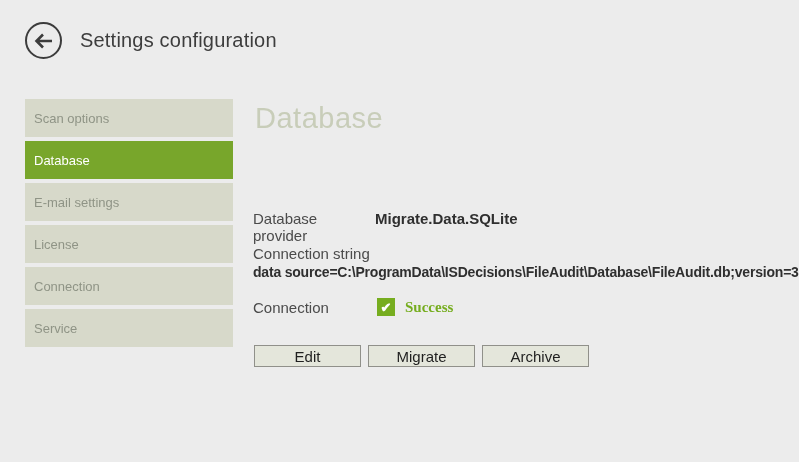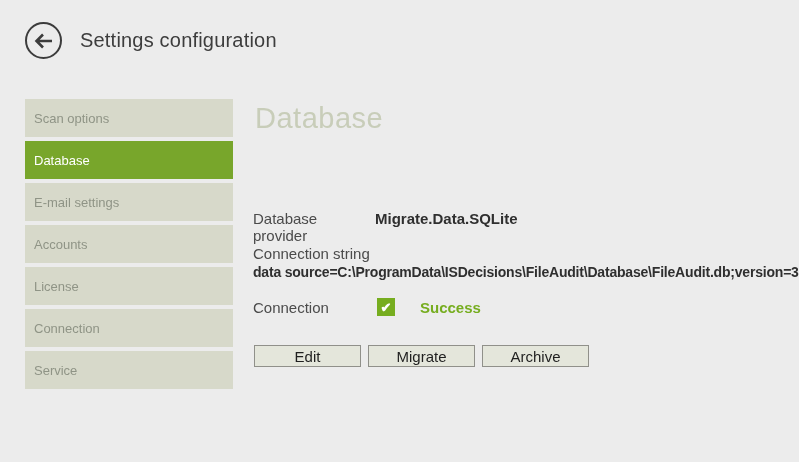--- a/index.html
+++ b/index.html
@@ -94,24 +94,25 @@
   .checkbox {
     width: 18px; height: 18px;
     background: #76ad1f;
     display: flex; align-items: center; justify-content: center;
     cursor: pointer;
   }
   .checkbox .check-glyph {
     color: #ffffff; font-size: 13px; font-weight: bold; line-height: 1;
   }
   .status-text {
-    margin-left: 25px;
+    margin-left: 10px;
     color: #76ad1f;
     font-weight: bold;
     font-size: 15px;
+    font-family: Liberation Serif, serif;
   }
   .row-buttons {
     position: absolute; left: 1px; top: 245px;
     display: flex; gap: 7px;
   }
   .btn {
     width: 107px; height: 22px;
     background: #e4e6db;
     border: 1px solid #90908a;
     color: #1f1f1f;
@@ -140,23 +141,20 @@
   <div class="side-item">
     <span>Scan options</span>
   </div>
   <div class="side-item selected">
     <span>Database</span>
   </div>
   <div class="side-item">
     <span>E-mail settings</span>
   </div>
   <div class="side-item">
-    <span>Accounts</span>
-  </div>
-  <div class="side-item">
     <span>License</span>
   </div>
   <div class="side-item">
     <span>Connection</span>
   </div>
   <div class="side-item">
     <span>Service</span>
   </div>
 </div>
 

